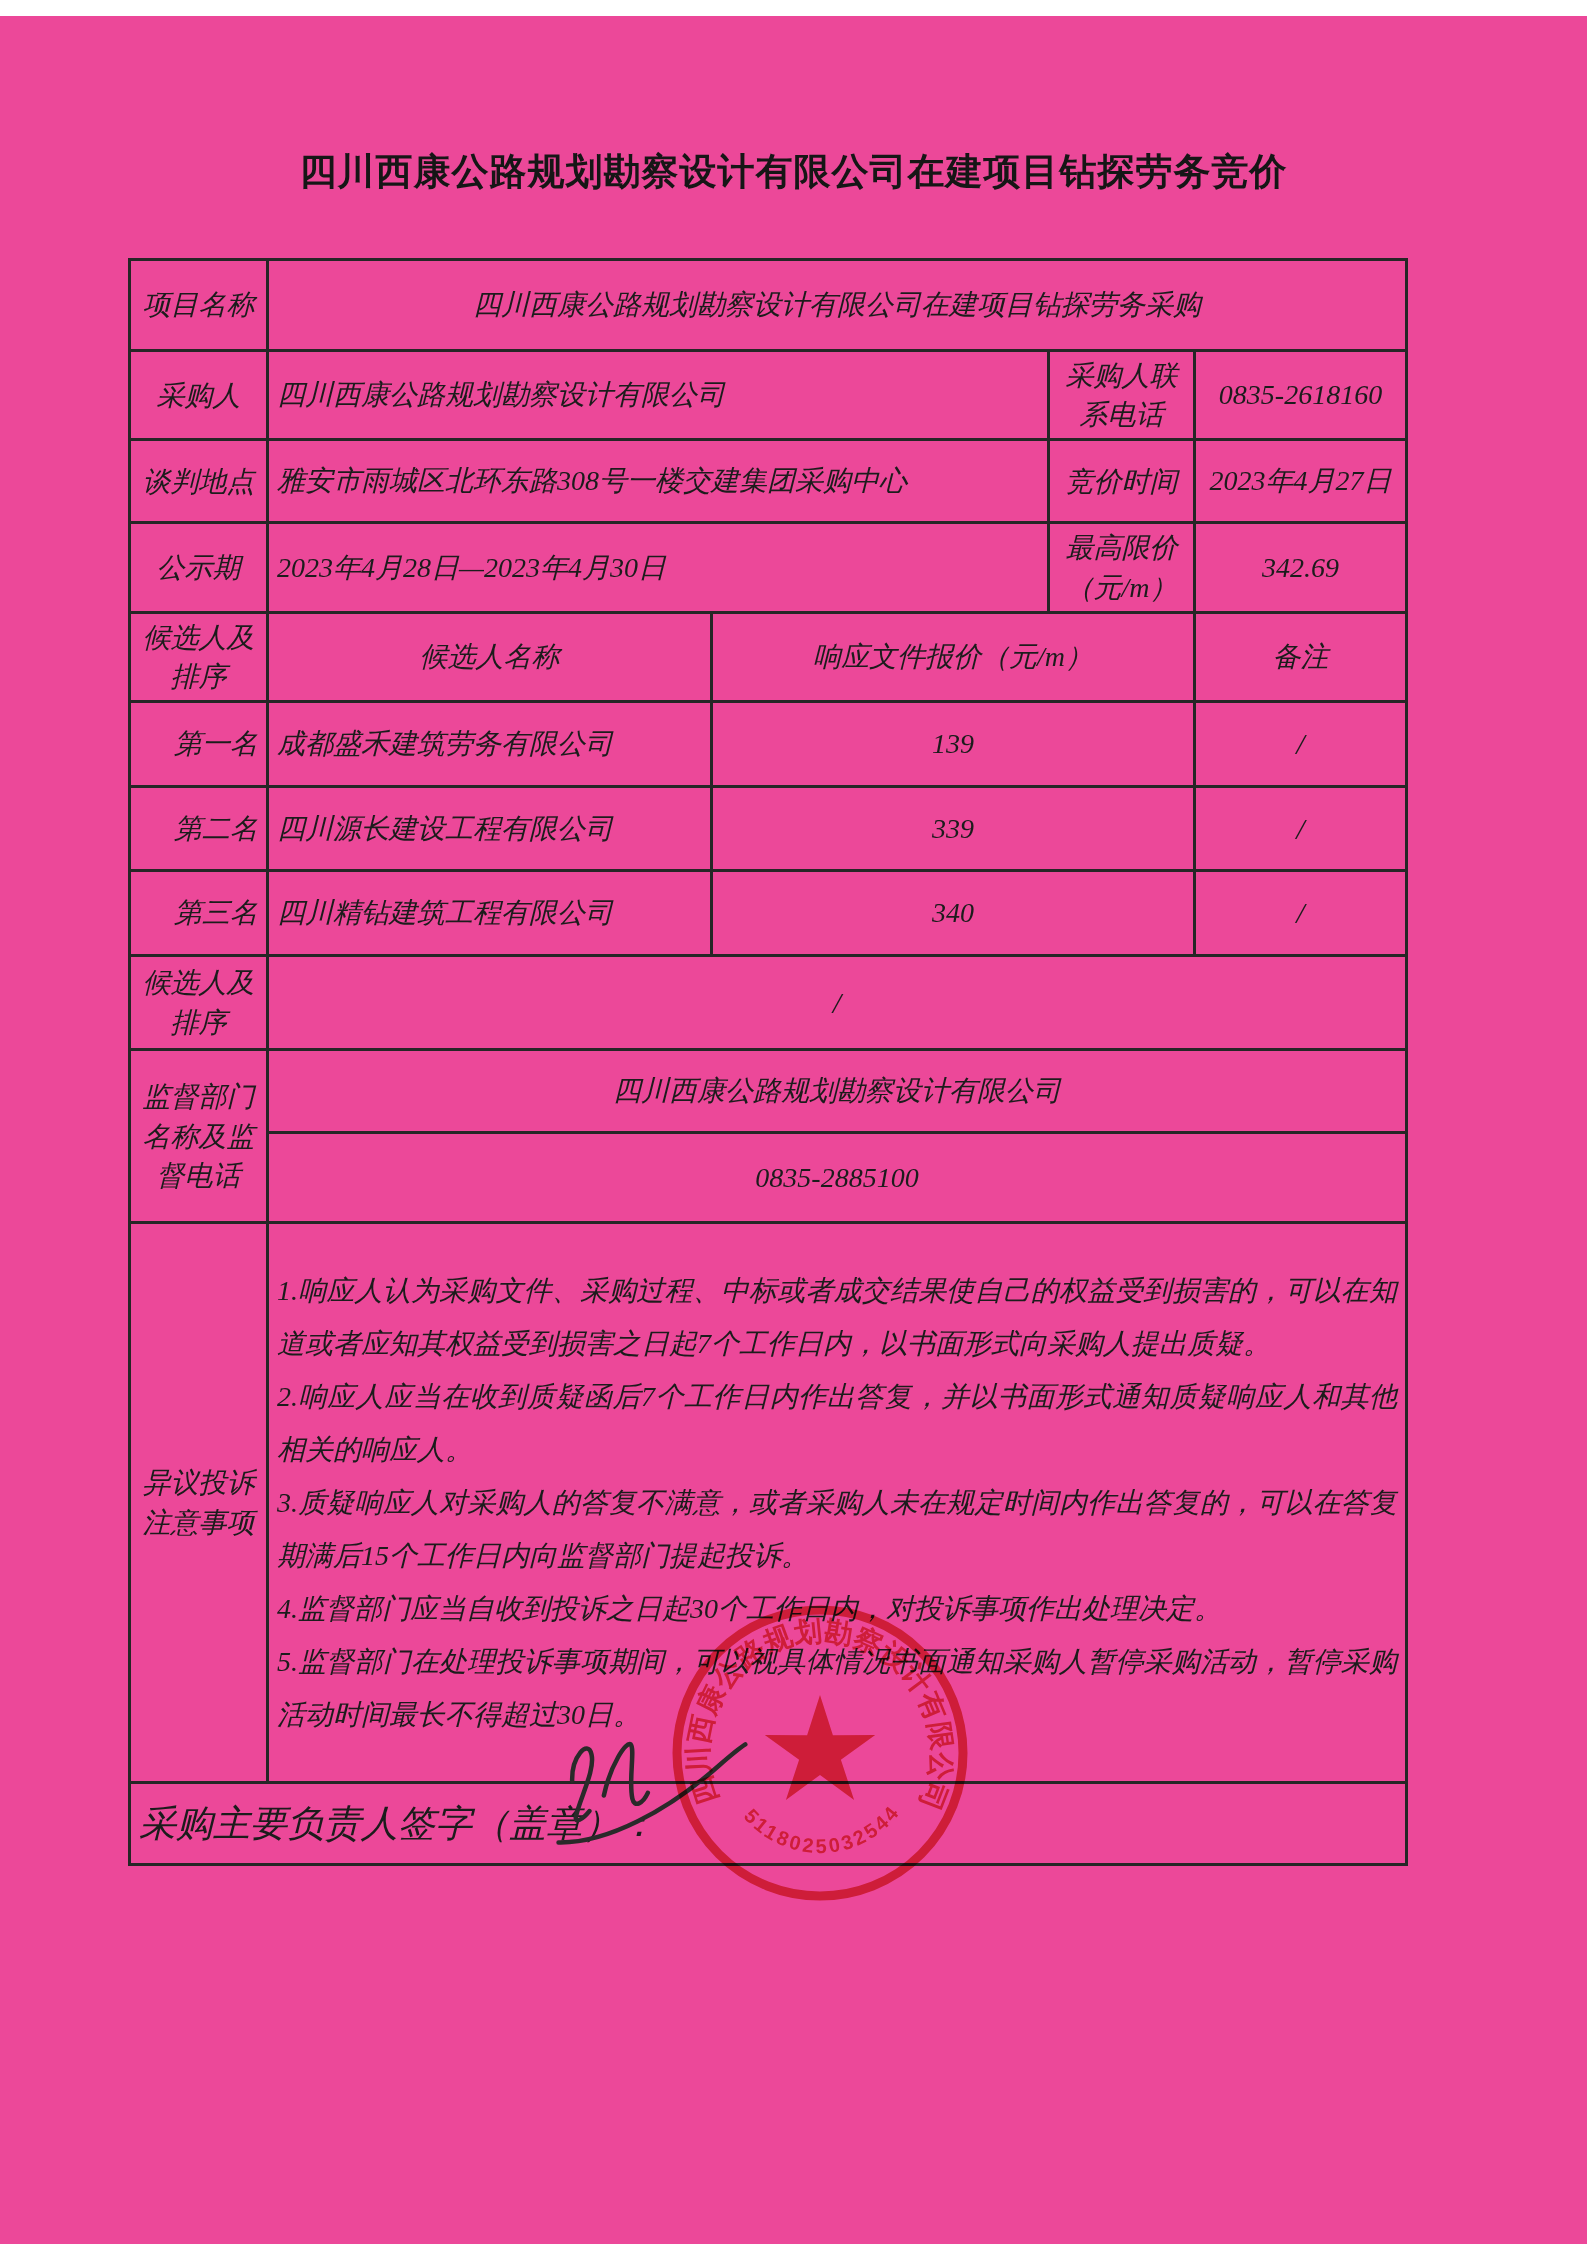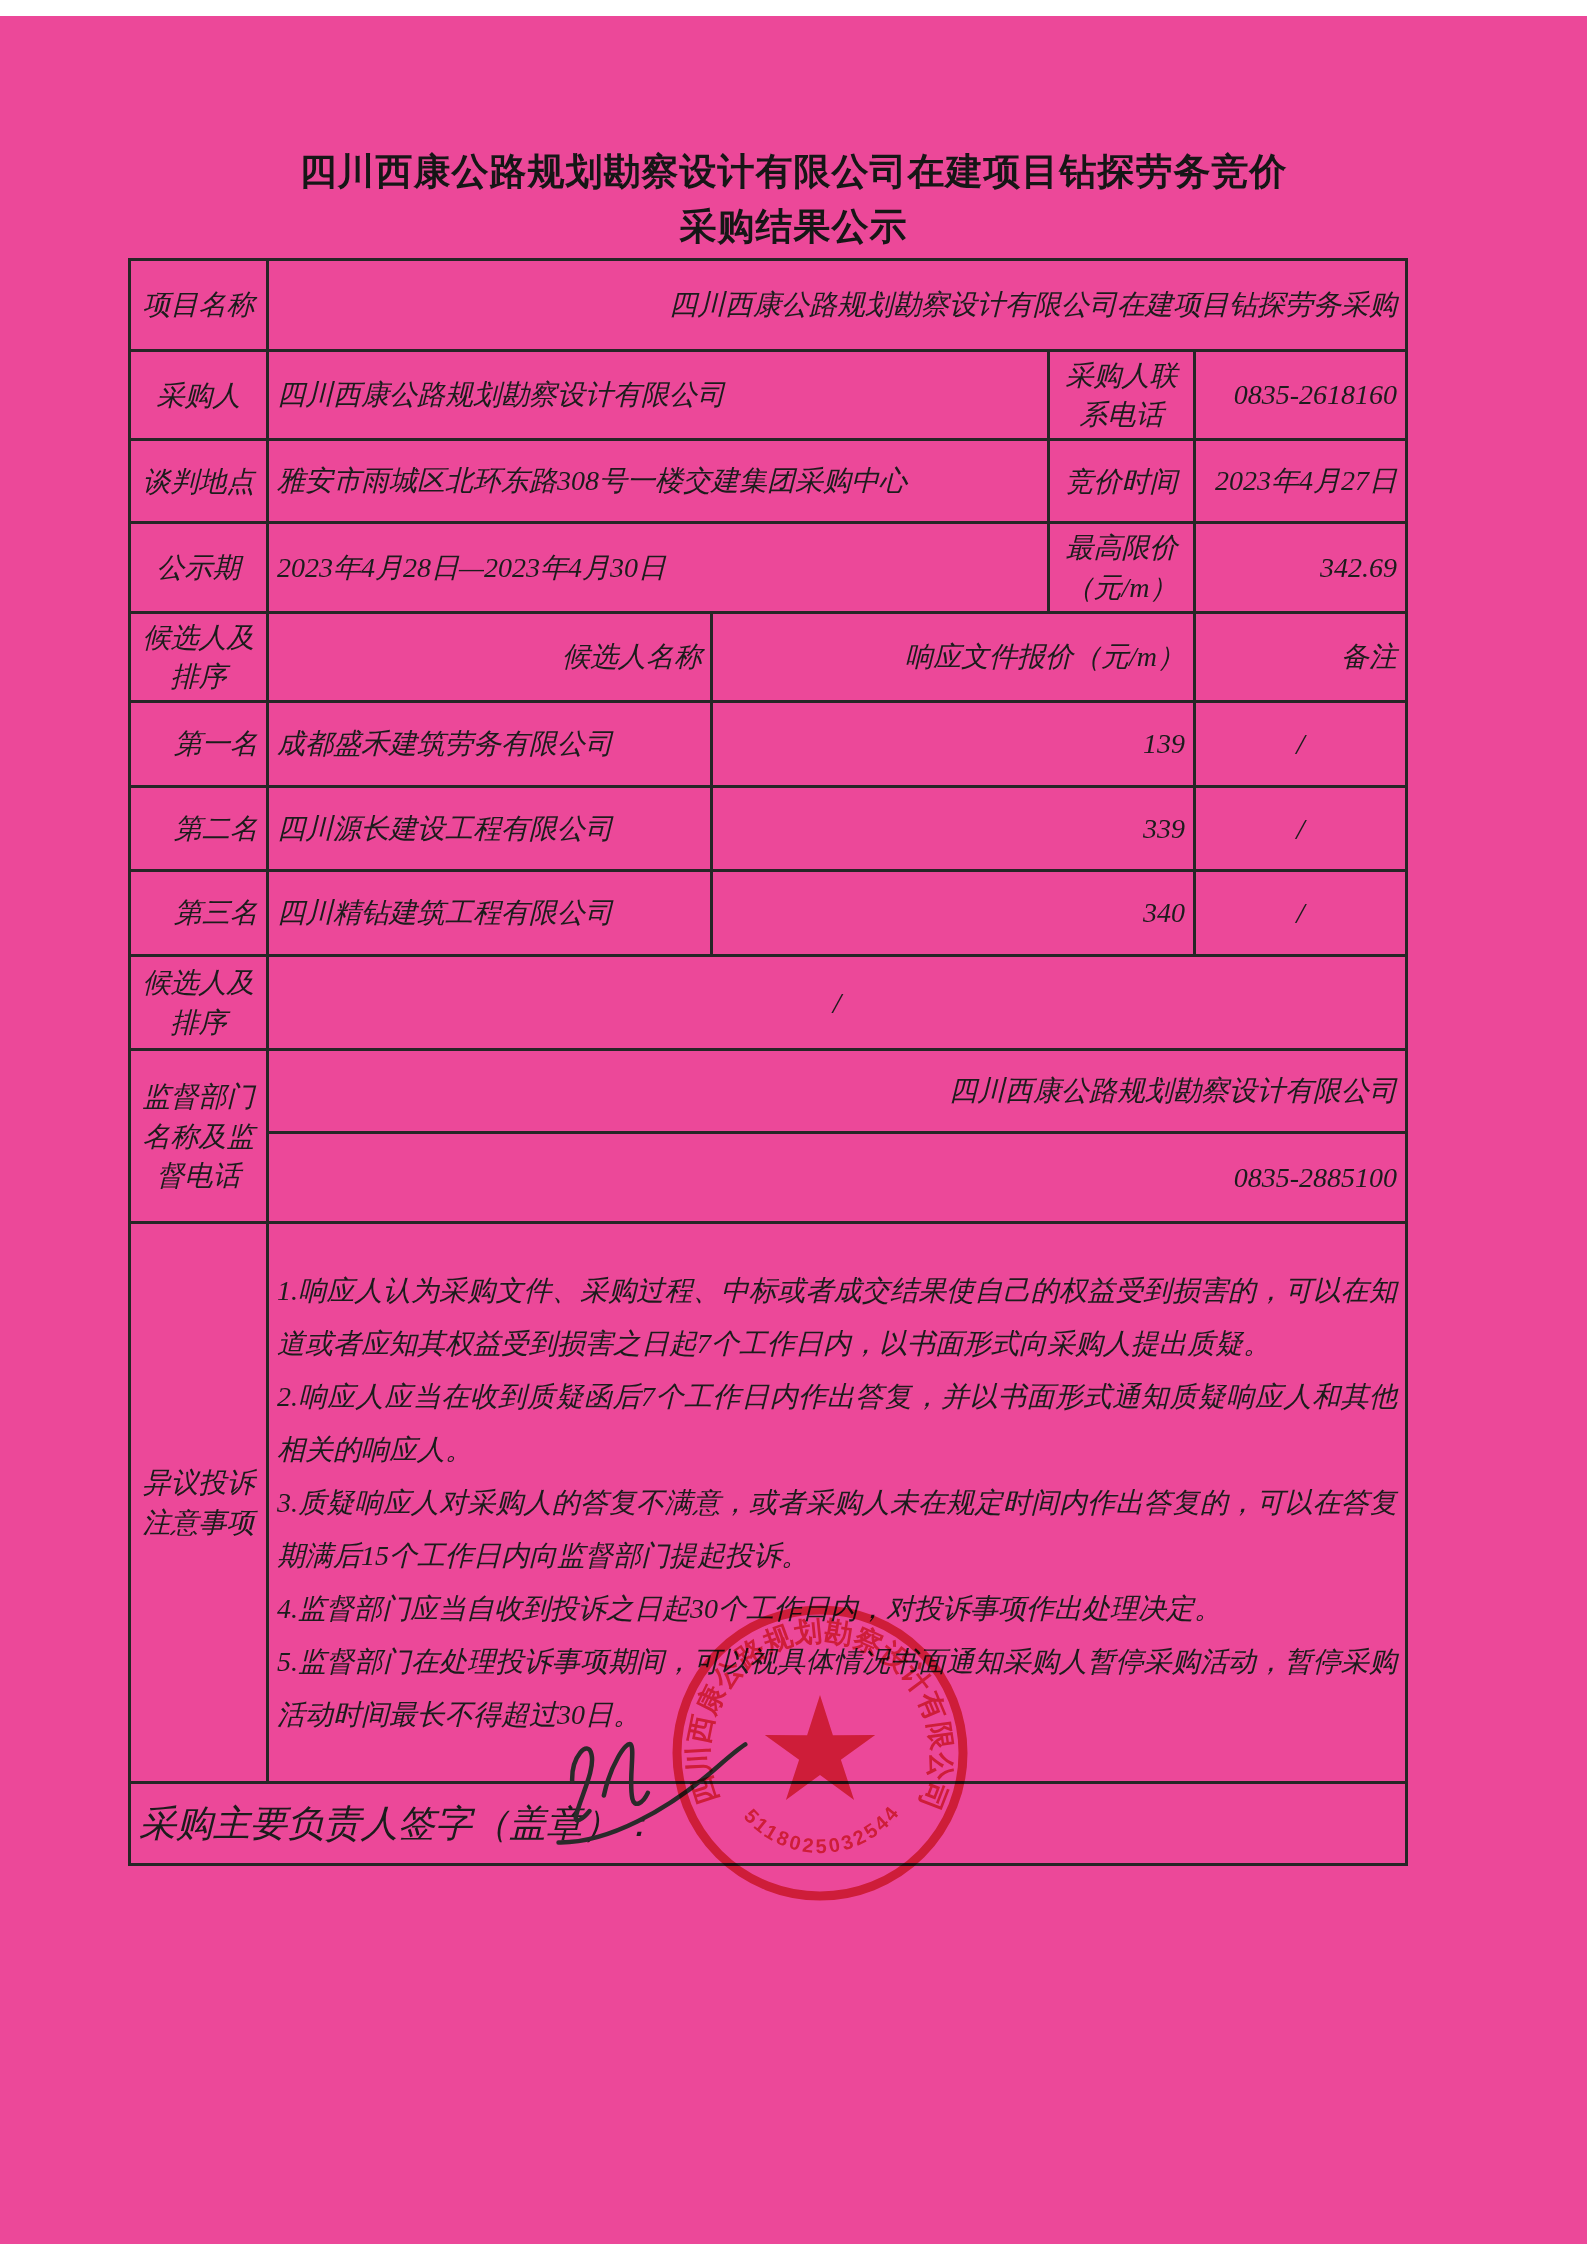--- a/index.html
+++ b/index.html
@@ -32,39 +32,38 @@
     font-size:28px;
   }
   table.result td{
     border:3px solid #262626;
     padding:4px 8px;
     vertical-align:middle;
     overflow:hidden;
     font-style:italic;
   }
   td.lab{text-align:center;line-height:1.4;}
-  td.ctr{text-align:right;}
+  td.ctr{text-align:center;}
   td.lft{text-align:left;padding-left:14px;}
   td.rank{text-align:right;padding-left:10px;}
   td.slash{text-align:center;font-size:30px;}
   td.notes-cell{padding:10px 18px;line-height:53px;text-align:justify;}
   td.notes-cell p{margin:0;}
   td.sig-cell{font-size:37px;padding-left:14px;}
   .stamp-svg,.sign-svg{position:absolute;pointer-events:none;}
   .stamp-svg{left:660px;top:1577px;opacity:.82;mix-blend-mode:multiply;}
   .sign-svg{left:545px;top:1703px;}
 </style>
 </head>
 <body>
 
 <div class="page">
 
   <div class="doc-title">
     <div>四川西康公路规划勘察设计有限公司在建项目钻探劳务竞价</div>
-    <div>采购结果公示</div>
   </div>
 
   <table class="result">
     <colgroup>
       <col style="width:138px">
         <col style="width:444px">
         <col style="width:337px">
         <col style="width:146px">
         <col style="width:212px">
     </colgroup>

